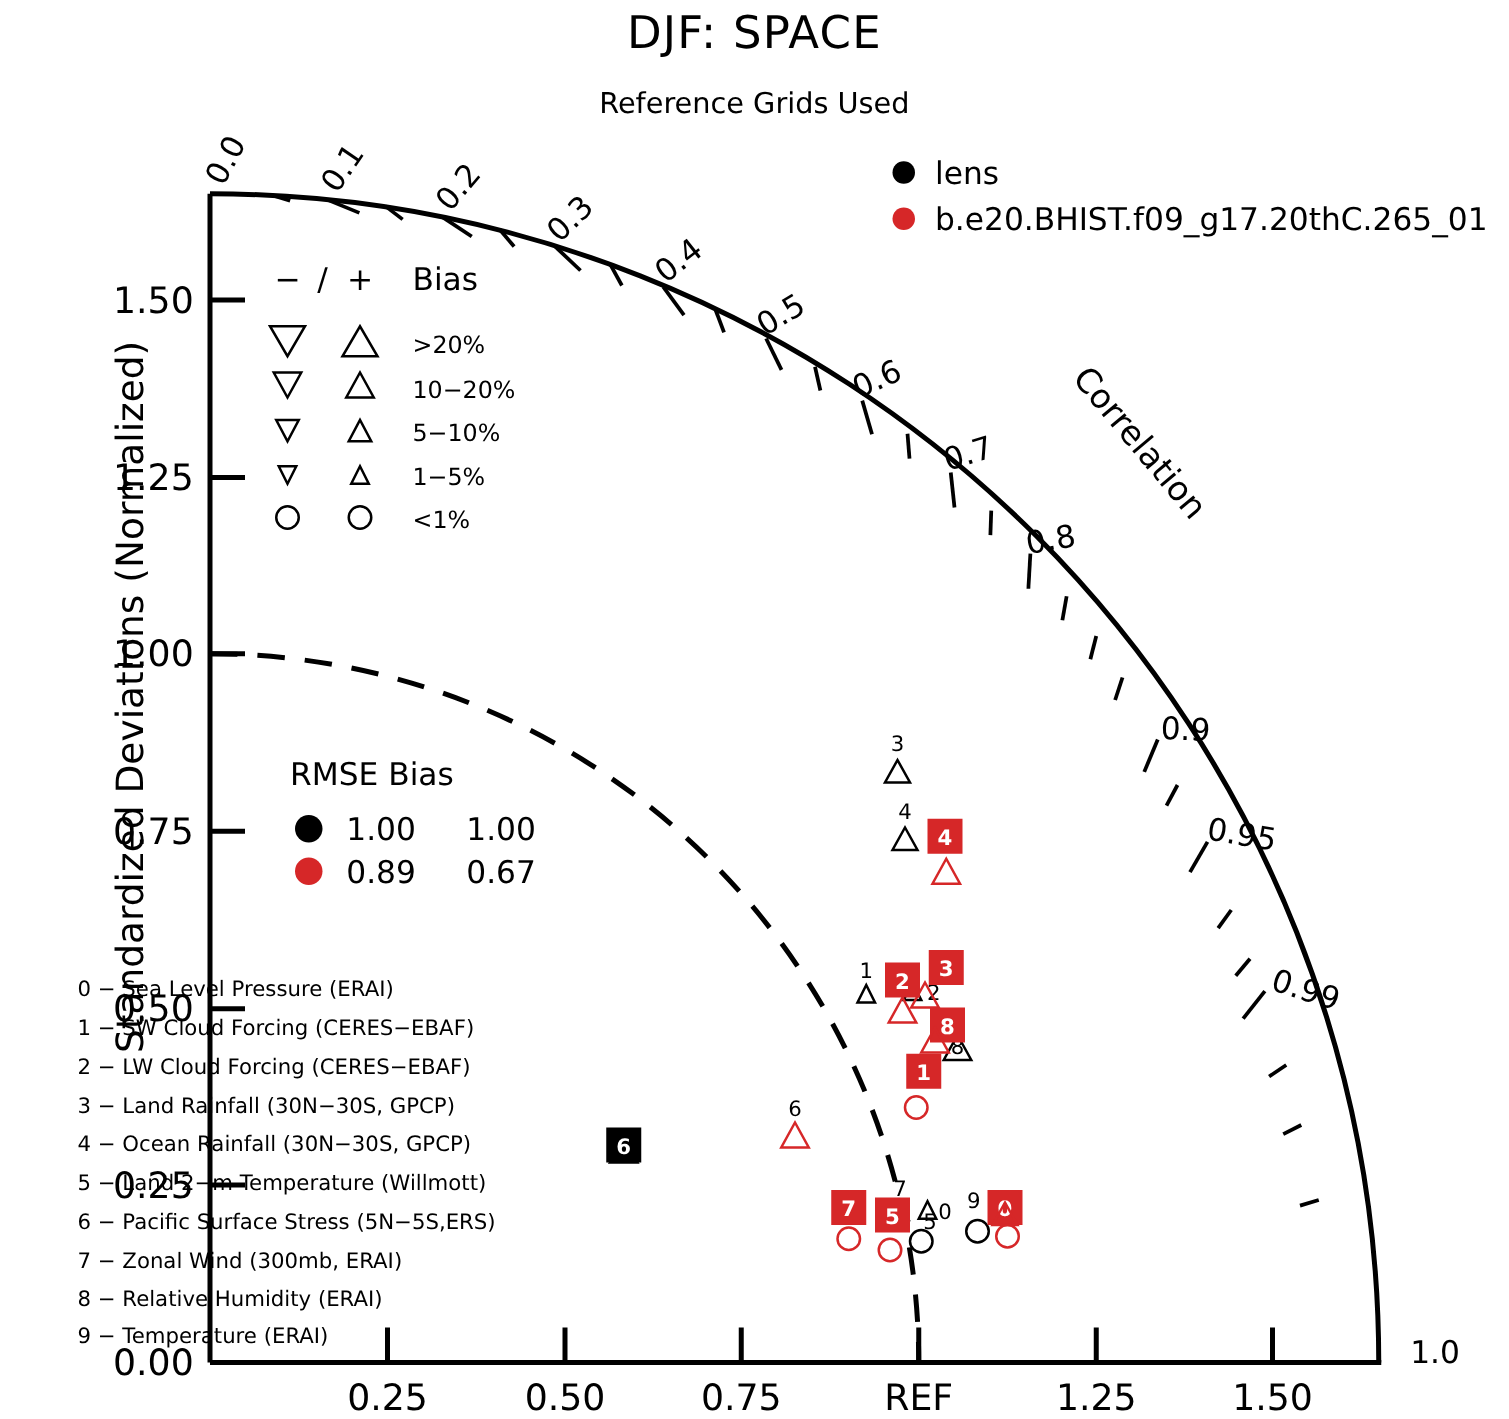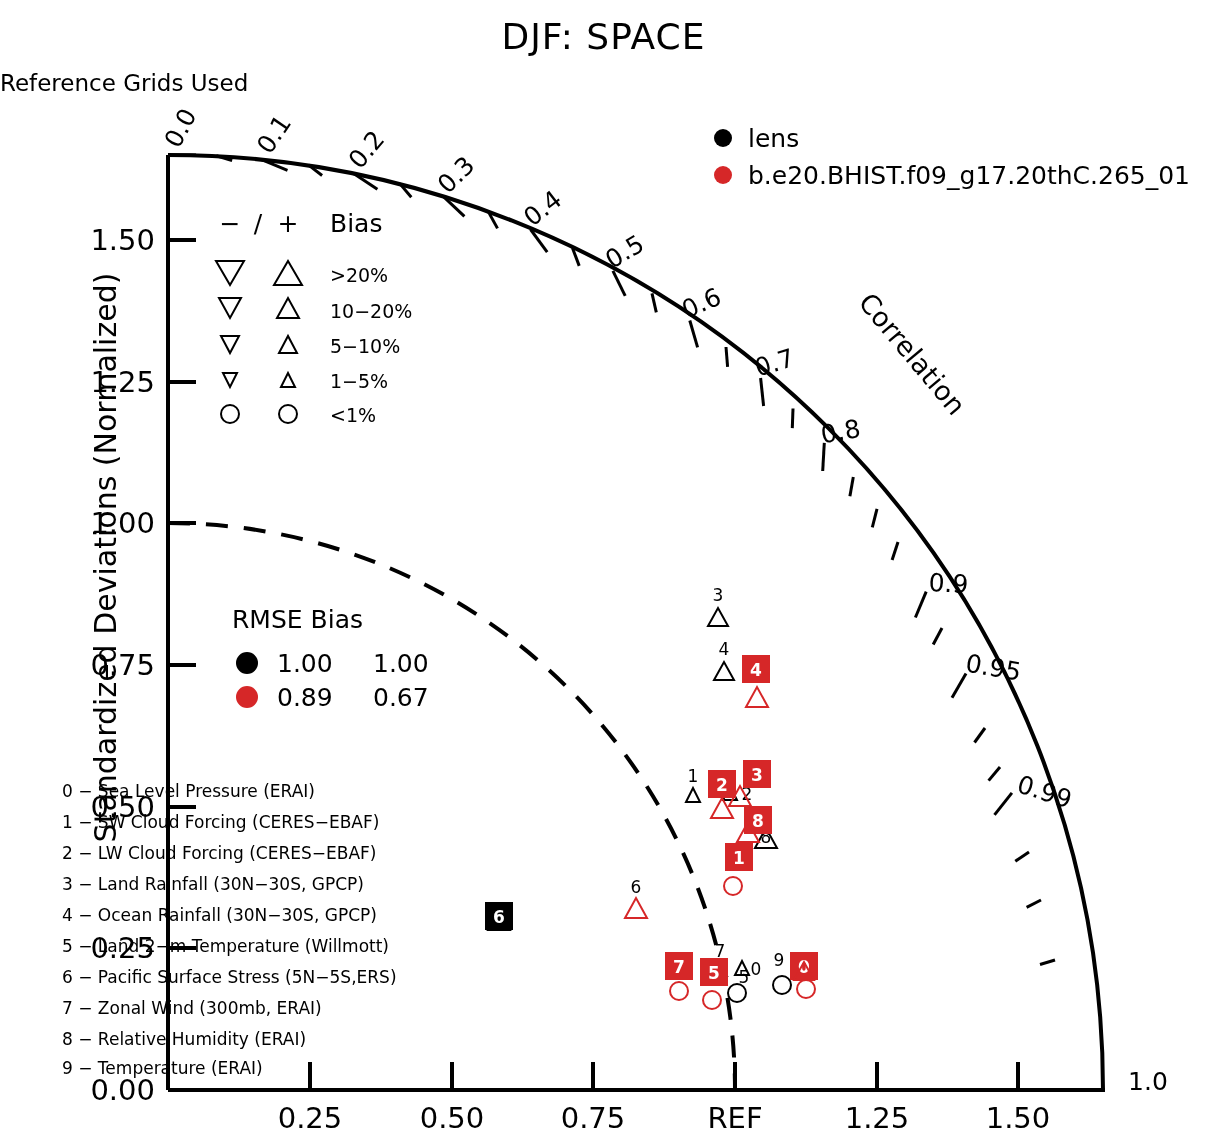--- a/index.html
+++ b/index.html
@@ -11,27 +11,28 @@
     position: relative;
     width: 1207px;
     height: 1135px;
     background: #ffffff;
     font-family: "DejaVu Sans", sans-serif;
     color: #000000;
     overflow: hidden;
   }
   .abs { position: absolute; }
   .title {
-    left: 0; top: 16px; width: 1207px;
+    left: 0; top: 6px; width: 1207px;
     text-align: center;
     font-size: 36px;
     letter-spacing: 1px;
   }
   .subtitle {
     left: 0; top: 70px; width: 1207px;
+    text-align: center;
     font-size: 23px;
   }
   .ylabel {
     left: -245px;
     top: 540px;
     width: 700px;
     text-align: center;
     font-size: 30px;
     transform: rotate(-90deg);
     transform-origin: 50% 50%;

